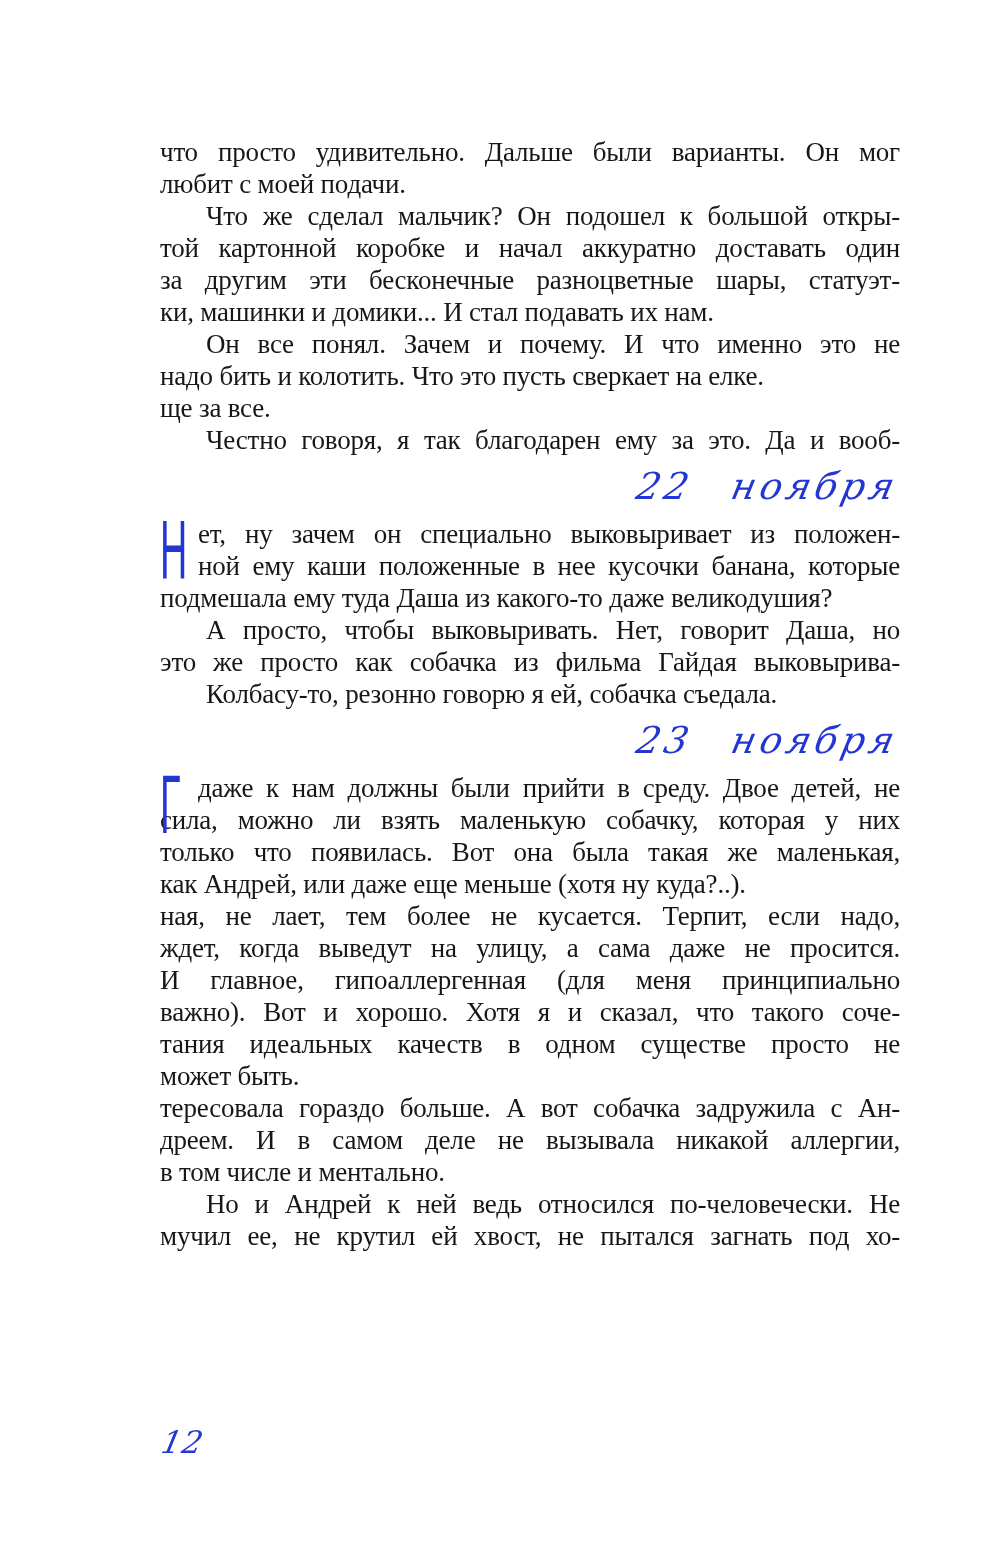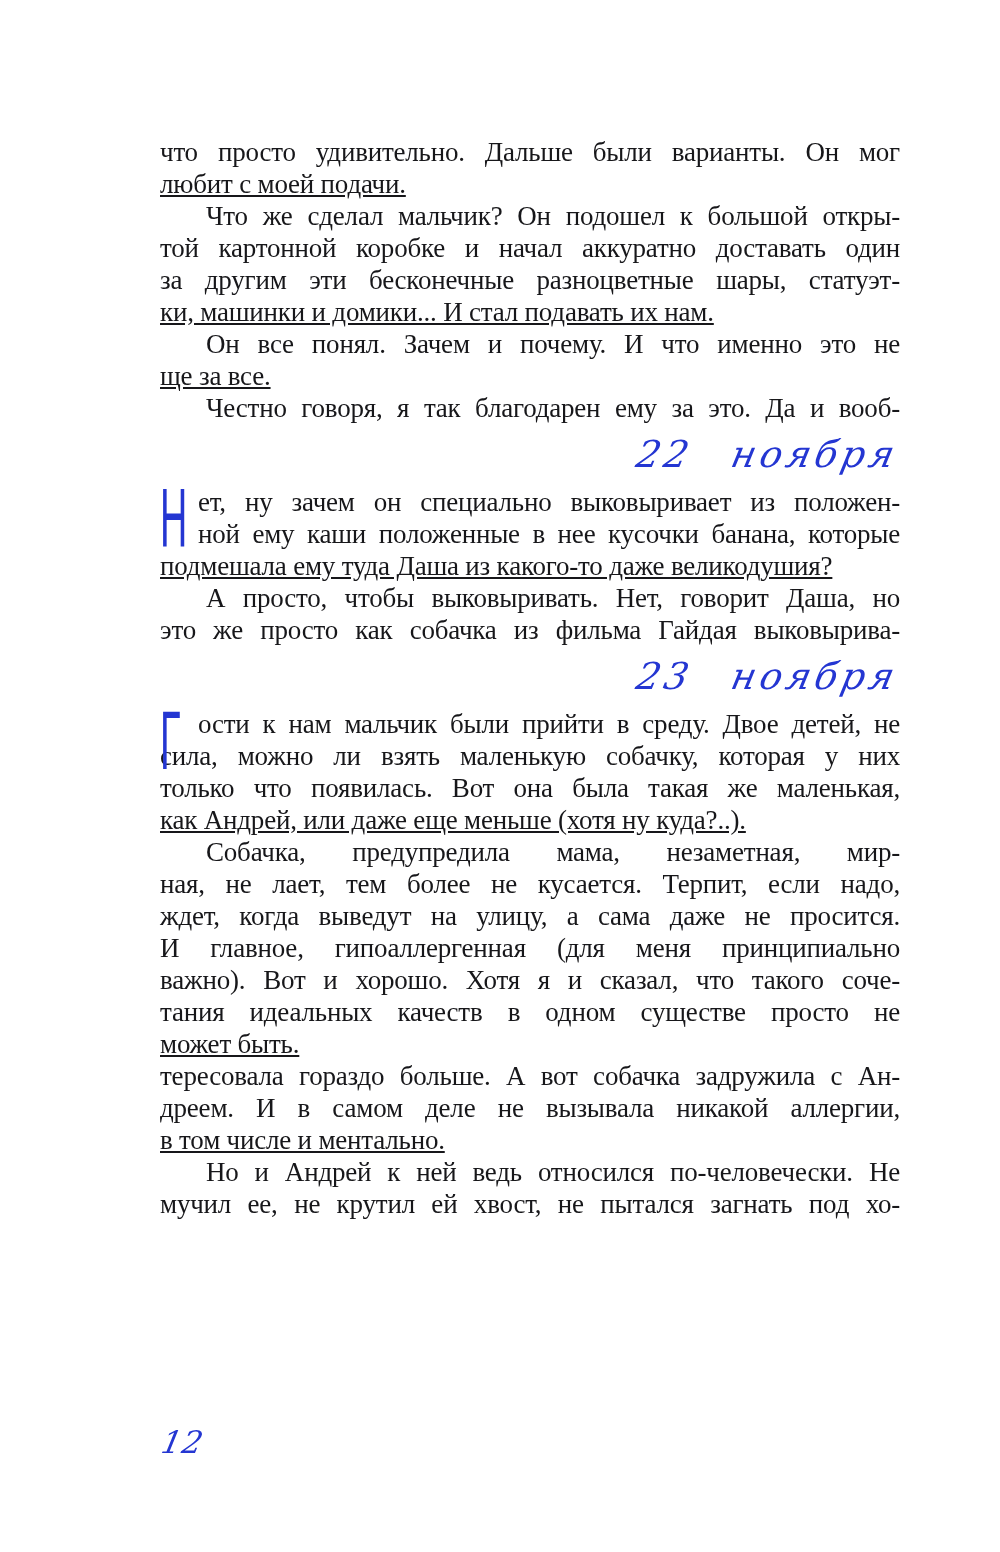--- a/index.html
+++ b/index.html
@@ -27,21 +27,20 @@
     letter-spacing:-0.2px;
   }
   .paragraph{position:relative;}
   .line{
     text-align:justify;
     text-align-last:justify;
   }
   .line.end{
     text-align:left;
     text-align-last:left;
-    text-decoration:underline;
   }
   .line.indent{padding-left:46px;}
   .paragraph .after-cap{padding-left:38px;}
   .drop-cap{
     position:absolute;
     left:0;
     top:1px;
     color:var(--accent);
     font-family:"Liberation Sans", sans-serif;
     font-size:84px;
@@ -86,40 +85,41 @@
 <div class="page">
   <div class="text-column">
       <div class="paragraph">
         <div class="line">что просто удивительно. Дальше были варианты. Он мог</div>
         <div class="line end">любит с моей подачи.</div>
         <div class="line indent">Что же сделал мальчик? Он подошел к большой откры-</div>
         <div class="line">той картонной коробке и начал аккуратно доставать один</div>
         <div class="line">за другим эти бесконечные разноцветные шары, статуэт-</div>
         <div class="line end">ки, машинки и домики... И стал подавать их нам.</div>
         <div class="line indent">Он все понял. Зачем и почему. И что именно это не</div>
+        <div class="line end">надо бить и колотить. Что это пусть сверкает на елке.</div>
         <div class="line end">ще за все.</div>
         <div class="line indent">Честно говоря, я так благодарен ему за это. Да и вооб-</div>
       </div>
       <div class="date-heading"><span>22 ноября</span></div>
       <div class="paragraph">
         <span class="drop-cap">Н</span>
         <div class="line after-cap">ет, ну зачем он специально выковыривает из положен-</div>
         <div class="line after-cap">ной ему каши положенные в нее кусочки банана, которые</div>
         <div class="line end">подмешала ему туда Даша из какого-то даже великодушия?</div>
         <div class="line indent">А просто, чтобы выковыривать. Нет, говорит Даша, но</div>
         <div class="line">это же просто как собачка из фильма Гайдая выковырива-</div>
+        <div class="line end indent">Колбасу-то, резонно говорю я ей, собачка съедала.</div>
       </div>
       <div class="date-heading"><span>23 ноября</span></div>
       <div class="paragraph">
         <span class="drop-cap">Г</span>
-        <div class="line after-cap">ости к нам мальчик были прийти в среду. Двое детей, не</div>
+        <div class="line after-cap">даже к нам должны были прийти в среду. Двое детей, не</div>
         <div class="line">сила, можно ли взять маленькую собачку, которая у них</div>
         <div class="line">только что появилась. Вот она была такая же маленькая,</div>
         <div class="line end">как Андрей, или даже еще меньше (хотя ну куда?..).</div>
-        <div class="line indent">Собачка, предупредила мама, незаметная, мир-</div>
         <div class="line">ная, не лает, тем более не кусается. Терпит, если надо,</div>
         <div class="line">ждет, когда выведут на улицу, а сама даже не просится.</div>
         <div class="line">И главное, гипоаллергенная (для меня принципиально</div>
         <div class="line">важно). Вот и хорошо. Хотя я и сказал, что такого соче-</div>
         <div class="line">тания идеальных качеств в одном существе просто не</div>
         <div class="line end">может быть.</div>
         <div class="line">тересовала гораздо больше. А вот собачка задружила с Ан-</div>
         <div class="line">дреем. И в самом деле не вызывала никакой аллергии,</div>
         <div class="line end">в том числе и ментально.</div>
         <div class="line indent">Но и Андрей к ней ведь относился по-человечески. Не</div>

